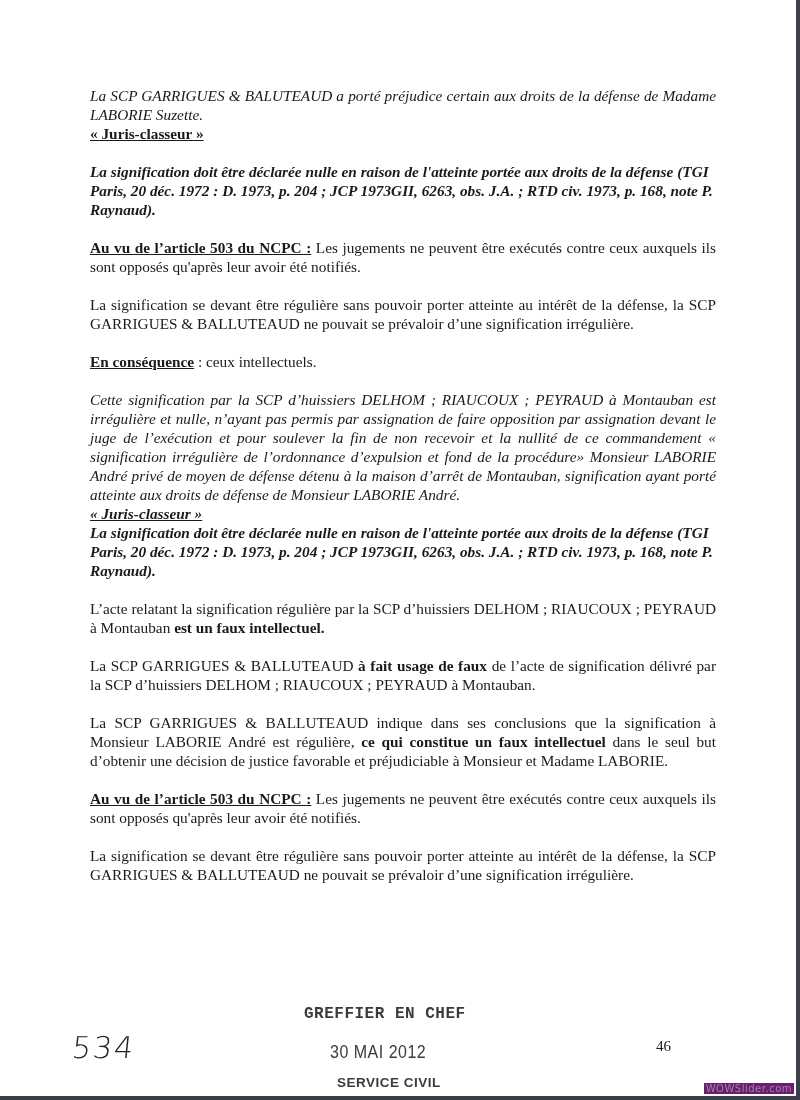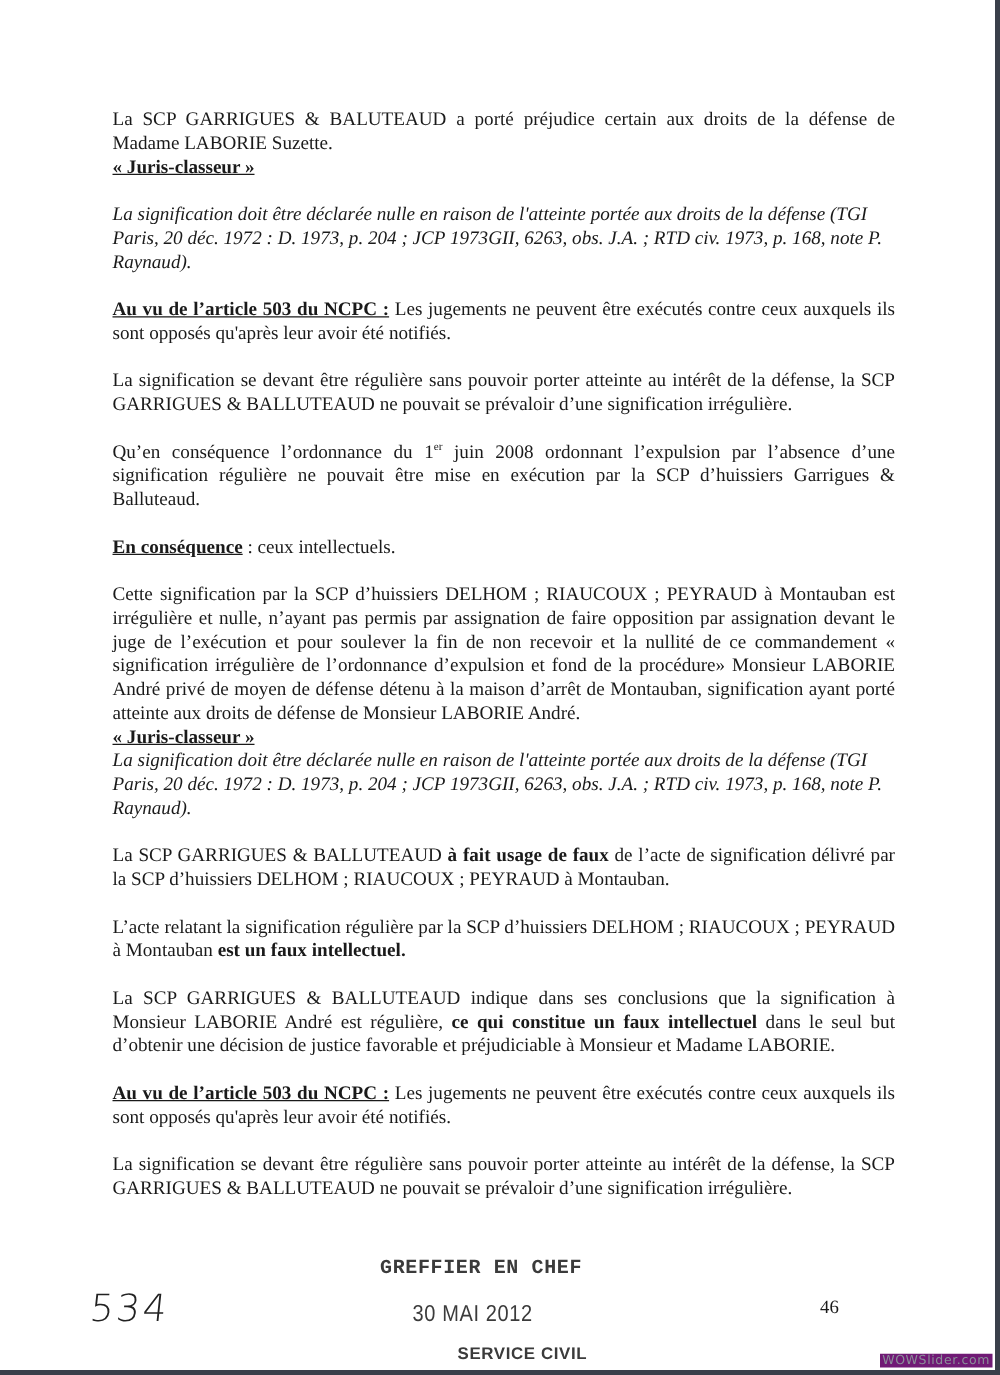--- a/index.html
+++ b/index.html
@@ -2,52 +2,51 @@
 <html><head>
 <meta charset="utf-8">
 <style>
   html, body { margin:0; padding:0; }
   body { width:800px; height:1100px; background:#ffffff; position:relative; overflow:hidden;
          font-family:"Liberation Serif", "DejaVu Serif", serif; color:#1a1a1a; }
   .frame-right { position:absolute; top:0; right:0; width:4px; height:1100px; background:#3a3f4a; }
   .frame-bottom { position:absolute; left:0; bottom:0; width:800px; height:4px; background:#3a3f4a; }
   .page { position:absolute; left:90px; top:86px; width:626px; font-size:15.3px; line-height:19px; }
   .p { margin:0 0 19px 0; text-align:justify; }
-  .p.tight { margin-bottom:0; }
+  .p.tight { margin-bottom:0;font-style:italic; }
   .u { text-decoration:underline; font-weight:bold; }
   .b { font-weight:bold; }
-  .bi { font-weight:normal; font-style:italic; text-align:left; }
+  .bi { font-weight:bold; font-style:italic; text-align:left; }
   sup { font-size:9px; line-height:0; }
   .stamp { position:absolute; font-family:"Liberation Sans", "DejaVu Sans", sans-serif; color:#3b3b3b; font-weight:bold; letter-spacing:0.5px; }
   .stamp-greffier { left:304px; top:1005px; font-size:16px;font-family:Liberation Mono, monospace; }
   .stamp-date { left:330px; top:1043px; font-size:16px; font-weight:normal; transform:scaleY(1.15); }
-  .stamp-service { left:337px; top:1075px; font-size:13.5px;margin-left:29px; }
+  .stamp-service { left:337px; top:1075px; font-size:13.5px; }
   .handwritten { position:absolute; left:72px; top:1030px; font-family:"DejaVu Sans", sans-serif; font-size:30px; color:#222; font-weight:100; letter-spacing:2px; transform:skewX(-6deg); }
   .page-number { position:absolute; left:656px; top:1038px; font-size:15px; }
   .watermark { position:absolute; right:6px; bottom:6px; font-family:"DejaVu Sans", sans-serif; font-size:10px; color:#8a8f99; background:#701a75; padding:0 2px; letter-spacing:0.5px; }
 </style>
 </head>
 <body>
 
 <div class="frame-right"></div>
 <div class="frame-bottom"></div>
 
 <div class="page" id="page">
     <p class="p tight"><span>La SCP GARRIGUES &amp; BALUTEAUD a porté préjudice certain aux droits de la défense de Madame LABORIE Suzette.</span></p>
     <p class="p"><span class="u">« Juris-classeur »</span></p>
     <p class="p bi"><span>La signification doit être déclarée nulle en raison de l'atteinte portée aux droits de la défense  (TGI  Paris, 20 déc. 1972 : D. 1973, p. 204 ; JCP 1973GII, 6263, obs. J.A. ; RTD civ. 1973, p. 168, note P. Raynaud).</span></p>
     <p class="p"><span class="u">Au vu de l’article 503 du NCPC :</span><span> Les jugements ne peuvent être exécutés contre ceux auxquels ils sont opposés qu'après leur avoir été notifiés.</span></p>
     <p class="p"><span>La signification se devant être régulière sans pouvoir porter atteinte au intérêt de la défense, la SCP GARRIGUES &amp; BALLUTEAUD ne pouvait se prévaloir d’une signification irrégulière.</span></p>
-    <p class="p"><span>Qu’en conséquence l’ordonnance du 1</span><sup>er</sup><span> juin 2008 ordonnant l’expulsion par l’absence d’une signification régulière ne pouvait être mise en exécution par la SCP d’huissiers Garrigues &amp; Balluteaud.</span></p>
     <p class="p"><span class="u">En conséquence</span><span> : ceux intellectuels.</span></p>
     <p class="p tight"><span>Cette signification par la SCP d’huissiers DELHOM ; RIAUCOUX ; PEYRAUD à Montauban est irrégulière et nulle, n’ayant pas permis par assignation de faire opposition par assignation devant le juge de l’exécution et pour soulever la fin de non recevoir et la nullité de ce commandement «  signification irrégulière de l’ordonnance d’expulsion et fond de la procédure» Monsieur LABORIE André privé de moyen de défense détenu à la maison d’arrêt de Montauban, signification ayant porté atteinte aux droits de défense de Monsieur LABORIE André.</span></p>
     <p class="p tight"><span class="u">« Juris-classeur »</span></p>
     <p class="p bi"><span>La signification doit être déclarée nulle en raison de l'atteinte portée aux droits de la défense  (TGI  Paris, 20 déc. 1972 : D. 1973, p. 204 ; JCP 1973GII, 6263, obs. J.A. ; RTD civ. 1973, p. 168, note P. Raynaud).</span></p>
+    <p class="p"><span>L’acte relatant la signification régulière par la SCP d’huissiers DELHOM ; RIAUCOUX ; PEYRAUD à Montauban </span><span class="b">est un faux intellectuel.</span></p>
     <p class="p"><span>La SCP GARRIGUES &amp; BALLUTEAUD </span><span class="b">à fait usage de faux</span><span> de l’acte de signification délivré par la SCP d’huissiers DELHOM ; RIAUCOUX ; PEYRAUD à Montauban.</span></p>
-    <p class="p"><span>L’acte relatant la signification régulière par la SCP d’huissiers DELHOM ; RIAUCOUX ; PEYRAUD à Montauban </span><span class="b">est un faux intellectuel.</span></p>
     <p class="p"><span>La SCP GARRIGUES &amp; BALLUTEAUD indique dans ses conclusions que la signification à Monsieur LABORIE André est régulière, </span><span class="b">ce qui constitue un faux intellectuel</span><span> dans le seul but d’obtenir une décision de justice favorable et préjudiciable à Monsieur et Madame LABORIE.</span></p>
     <p class="p"><span class="u">Au vu de l’article 503 du NCPC :</span><span> Les jugements ne peuvent être exécutés contre ceux auxquels ils sont opposés qu'après leur avoir été notifiés.</span></p>
     <p class="p"><span>La signification se devant être régulière sans pouvoir porter atteinte au intérêt de la défense, la SCP GARRIGUES &amp; BALLUTEAUD ne pouvait se prévaloir d’une signification irrégulière.</span></p>
   </div>
 
 <div class="stamp stamp-greffier">GREFFIER EN CHEF</div>
 <div class="stamp stamp-date">30 MAI 2012</div>
 <div class="stamp stamp-service">SERVICE CIVIL</div>
 <div class="handwritten">534</div>
 <div class="page-number">46</div>

